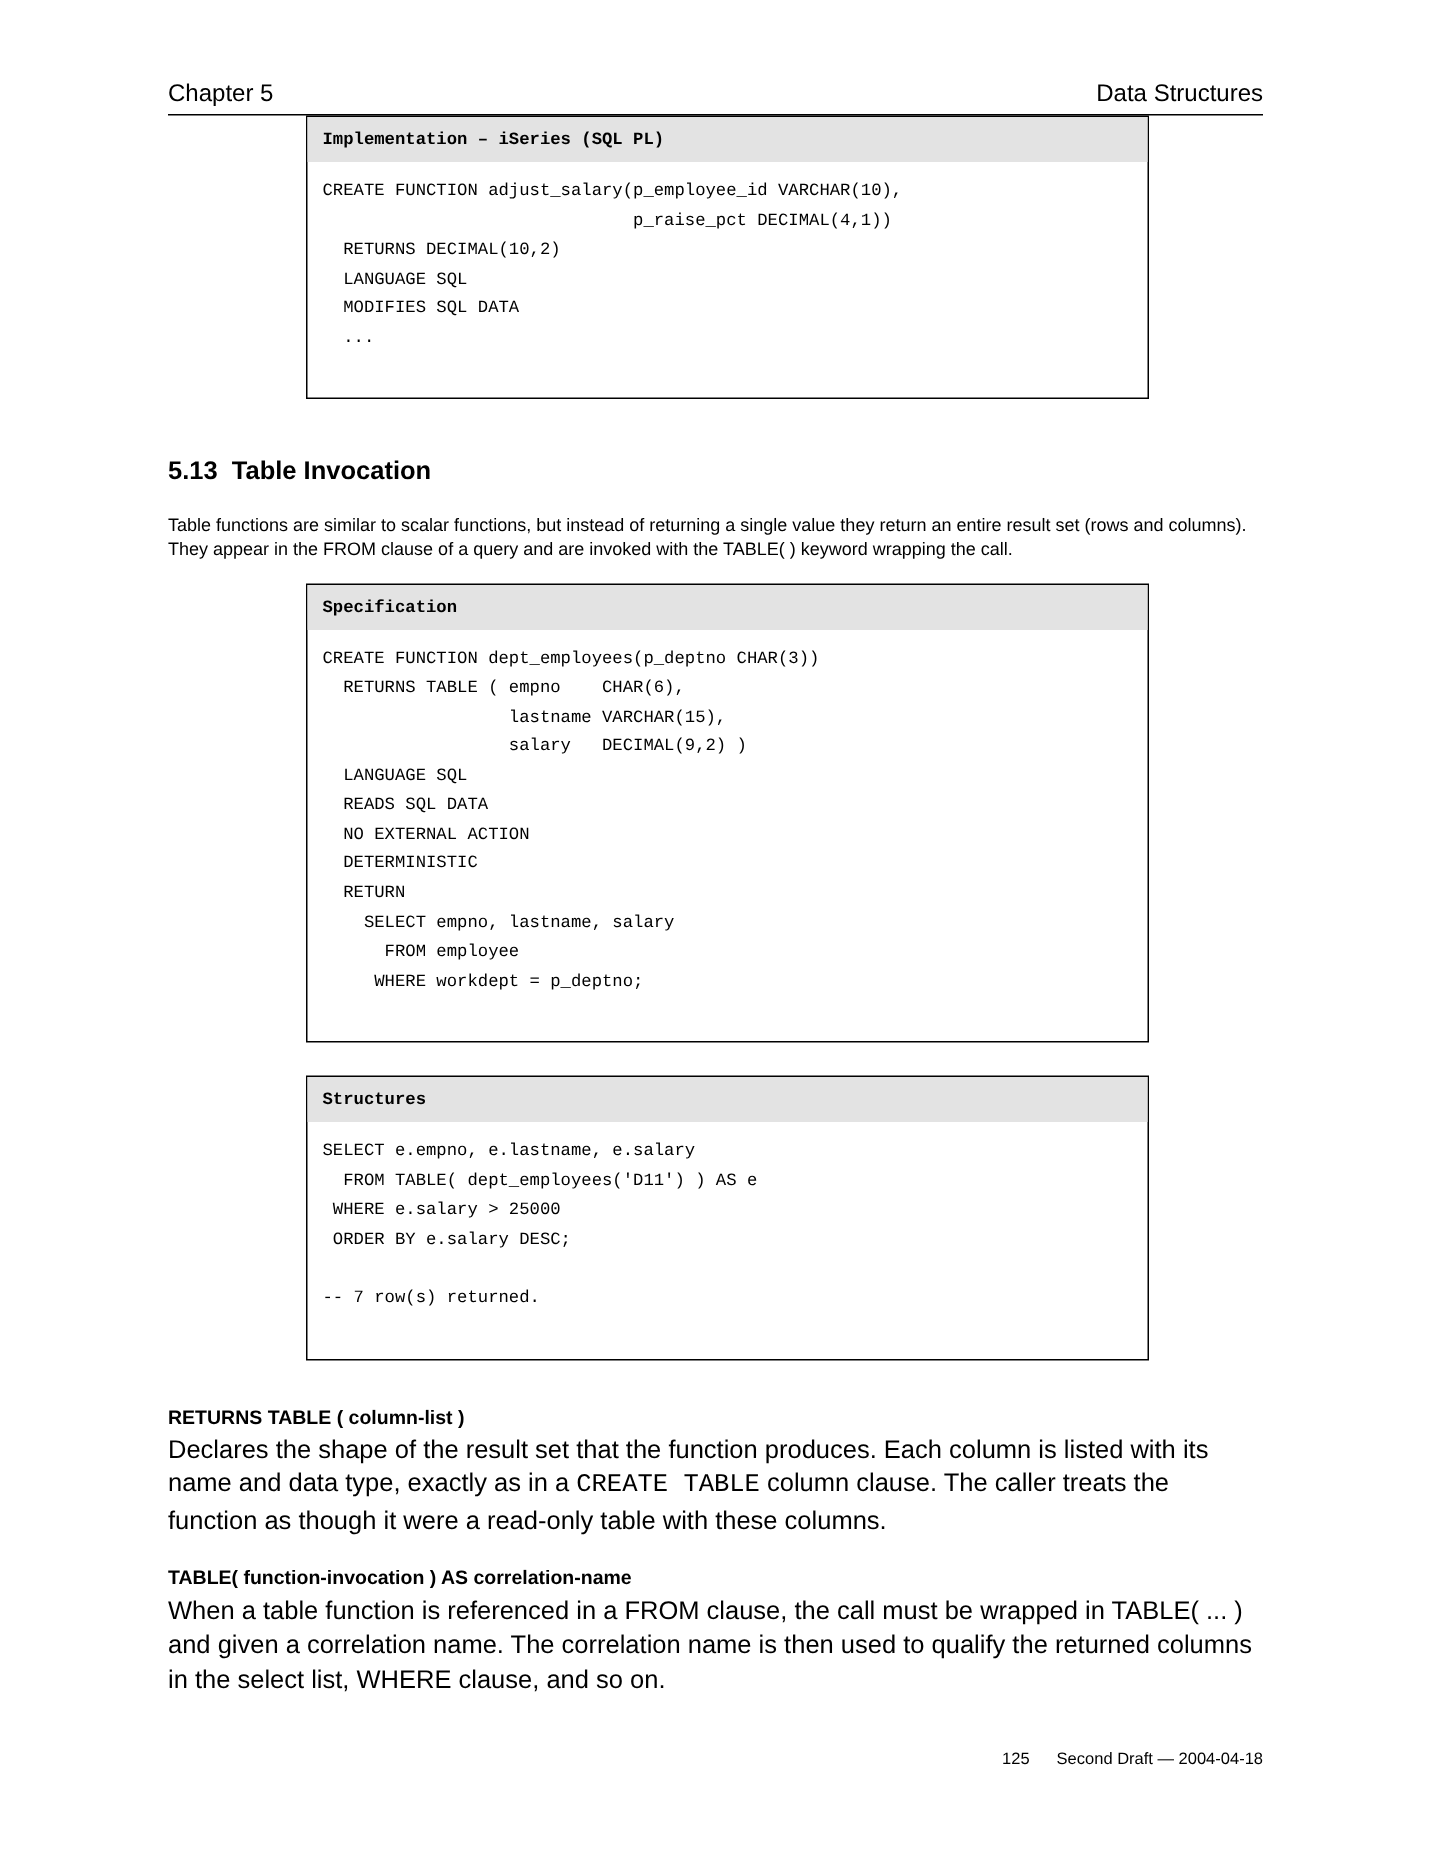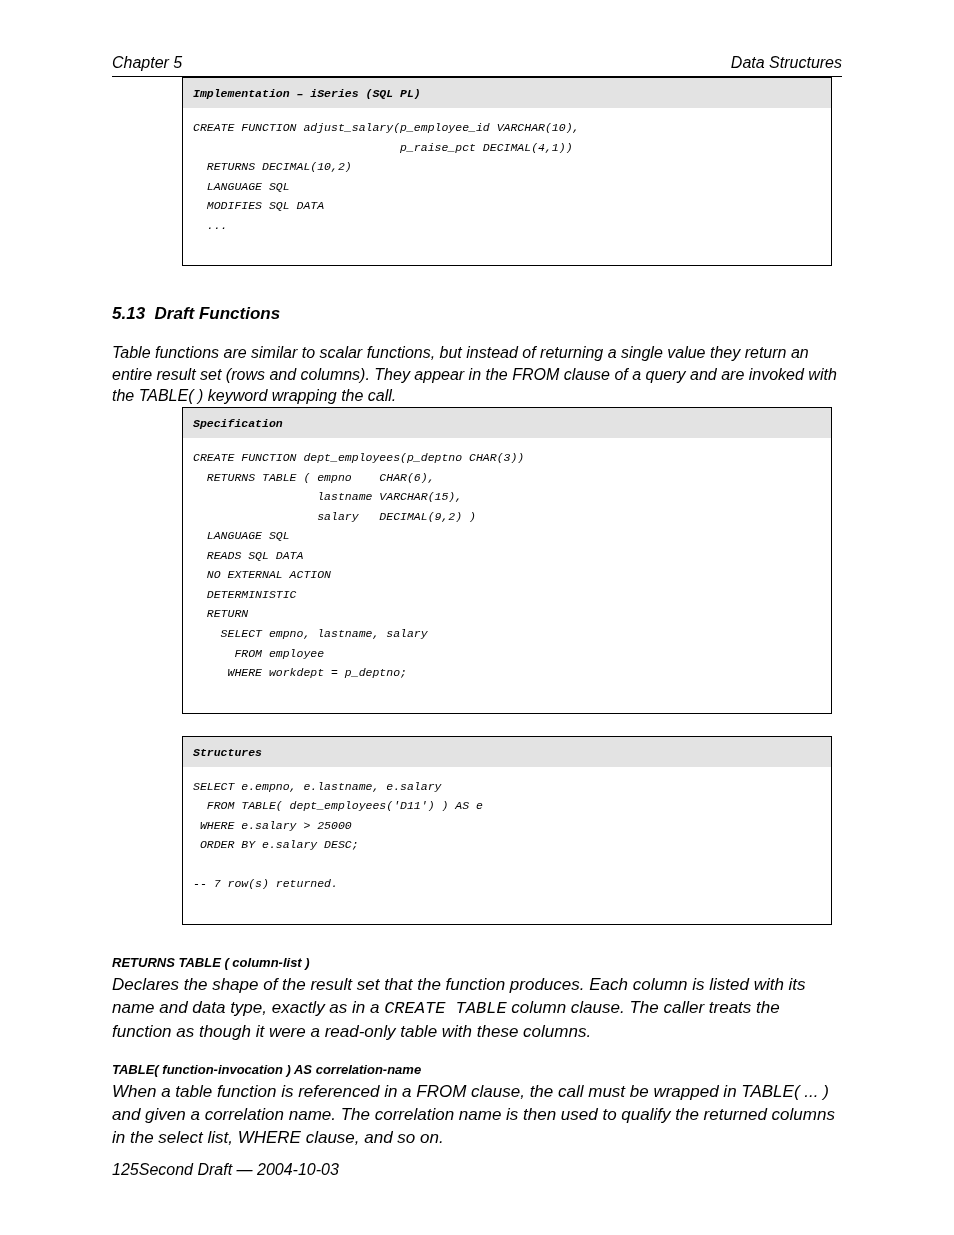--- a/index.html
+++ b/index.html
@@ -1,15 +1,15 @@
 <!DOCTYPE html>
 <html><head>
   <meta charset="utf-8">
   <style>
-    * { margin: 0; padding: 0; box-sizing: border-box; font-style: italic; }
+    * { margin: 0; padding: 0; box-sizing: border-box; }
     body {
       width: 954px;
       height: 1235px;
       background: #fff;
       font-family: "Helvetica Neue", Helvetica, Arial, sans-serif;
       color: #000;
       position: relative;
     }
     .page {
       position: absolute;
@@ -28,22 +28,22 @@
     .intro {
       font-size: 12px;
       margin-top: 24px;
       margin-bottom: 12px;
     }
     .sect-label {
       font-size: 12px;
       margin-bottom: 8px;
     }
     .codebox {
-      margin-left: 70px;
-      width: 650px;
+      margin-left: 92px;
+      width: 562px;
       border: 1px solid #000;
       margin-bottom: 22px;
     }
     .codebox-head {
       background: #e3e3e3;
       font-family: "Courier New", Courier, monospace;
       font-size: 11.5px;
       font-weight: bold;
       padding: 9px 10px 8px 10px;
       white-space: pre;
@@ -55,42 +55,44 @@
       padding: 10px 10px 30px 10px;
       white-space: pre;
     }
     .section-title {
       font-size: 17px;
       font-weight: bold;
       margin-top: 38px;
       margin-bottom: 18px;
     }
     .section-desc {
-      font-size: 16px;
+      font-size: 12px;
+      margin-bottom: 14px;
       line-height: 1.35;
     }
     .field-block { margin-bottom: 18px; }
     .field-name {
       font-size: 13px;
       font-weight: bold;
       margin-bottom: 4px;
     }
     .field-desc {
       font-size: 17px;
       line-height: 1.35;
     }
     .tt { font-family: "Courier New", Courier, monospace; }
     .pagefoot {
       position: absolute;
       left: 112px;
       bottom: 56px;
       width: 730px;
       display: flex;
-      justify-content: flex-start;
-      font-size: 16px;
+      justify-content: flex-end;
+      font-size: 11px;
+      gap: 18px;
     }
   </style>
 </head>
 <body>
 
 <div class="page">
   <div class="runhead">
     <span>Chapter 5</span>
     <span>Data Structures</span>
   </div>
@@ -100,21 +102,21 @@
     <div class="codebox-head">Implementation – iSeries (SQL PL)</div>
     <div class="codebox-body">CREATE FUNCTION adjust_salary(p_employee_id VARCHAR(10),
                               p_raise_pct DECIMAL(4,1))
   RETURNS DECIMAL(10,2)
   LANGUAGE SQL
   MODIFIES SQL DATA
   ...</div>
   </div>
 
   <h2 class="section-title">
-    <span>5.13</span>&nbsp;&nbsp;<span>Draft Functions</span>
+    <span>5.13</span>&nbsp;&nbsp;<span>Table Invocation</span>
   </h2>
   <p class="section-desc">Table functions are similar to scalar functions, but instead of returning a single value they return an entire result set (rows and columns). They appear in the FROM clause of a query and are invoked with the TABLE( ) keyword wrapping the call.</p>
 
   <div class="codebox">
     <div class="codebox-head">Specification</div>
     <div class="codebox-body">CREATE FUNCTION dept_employees(p_deptno CHAR(3))
   RETURNS TABLE ( empno    CHAR(6),
                   lastname VARCHAR(15),
                   salary   DECIMAL(9,2) )
   LANGUAGE SQL
@@ -145,14 +147,14 @@
   </div>
 
   <div class="field-block">
     <div class="field-name">TABLE( function-invocation ) AS correlation-name</div>
     <div class="field-desc">When a table function is referenced in a FROM clause, the call must be wrapped in TABLE( ... ) and given a correlation name. The correlation name is then used to qualify the returned columns in the select list, WHERE clause, and so on.</div>
   </div>
 </div>
 
 <div class="pagefoot">
   <span>125</span>
-  <span>Second Draft — 2004-10-03</span>
+  <span>Second Draft — 2004-04-18</span>
 </div>
 
 </body></html>

